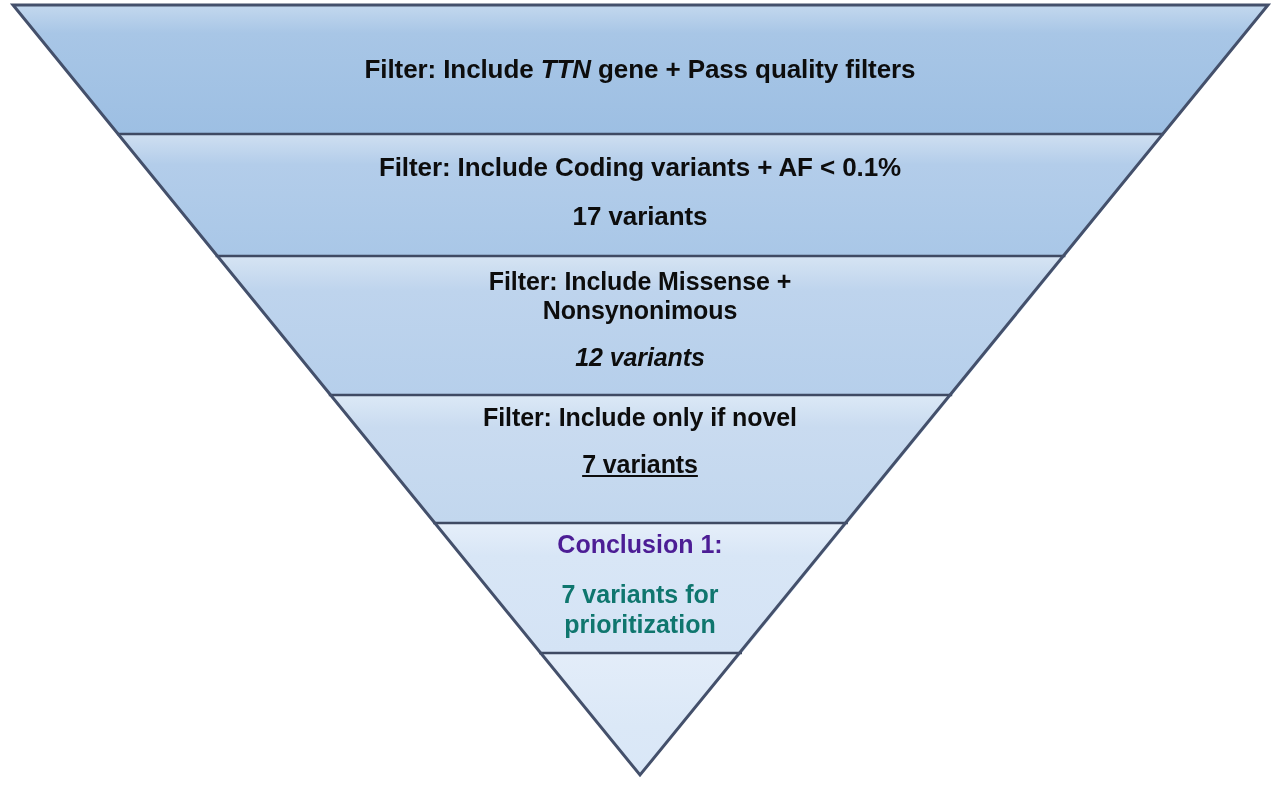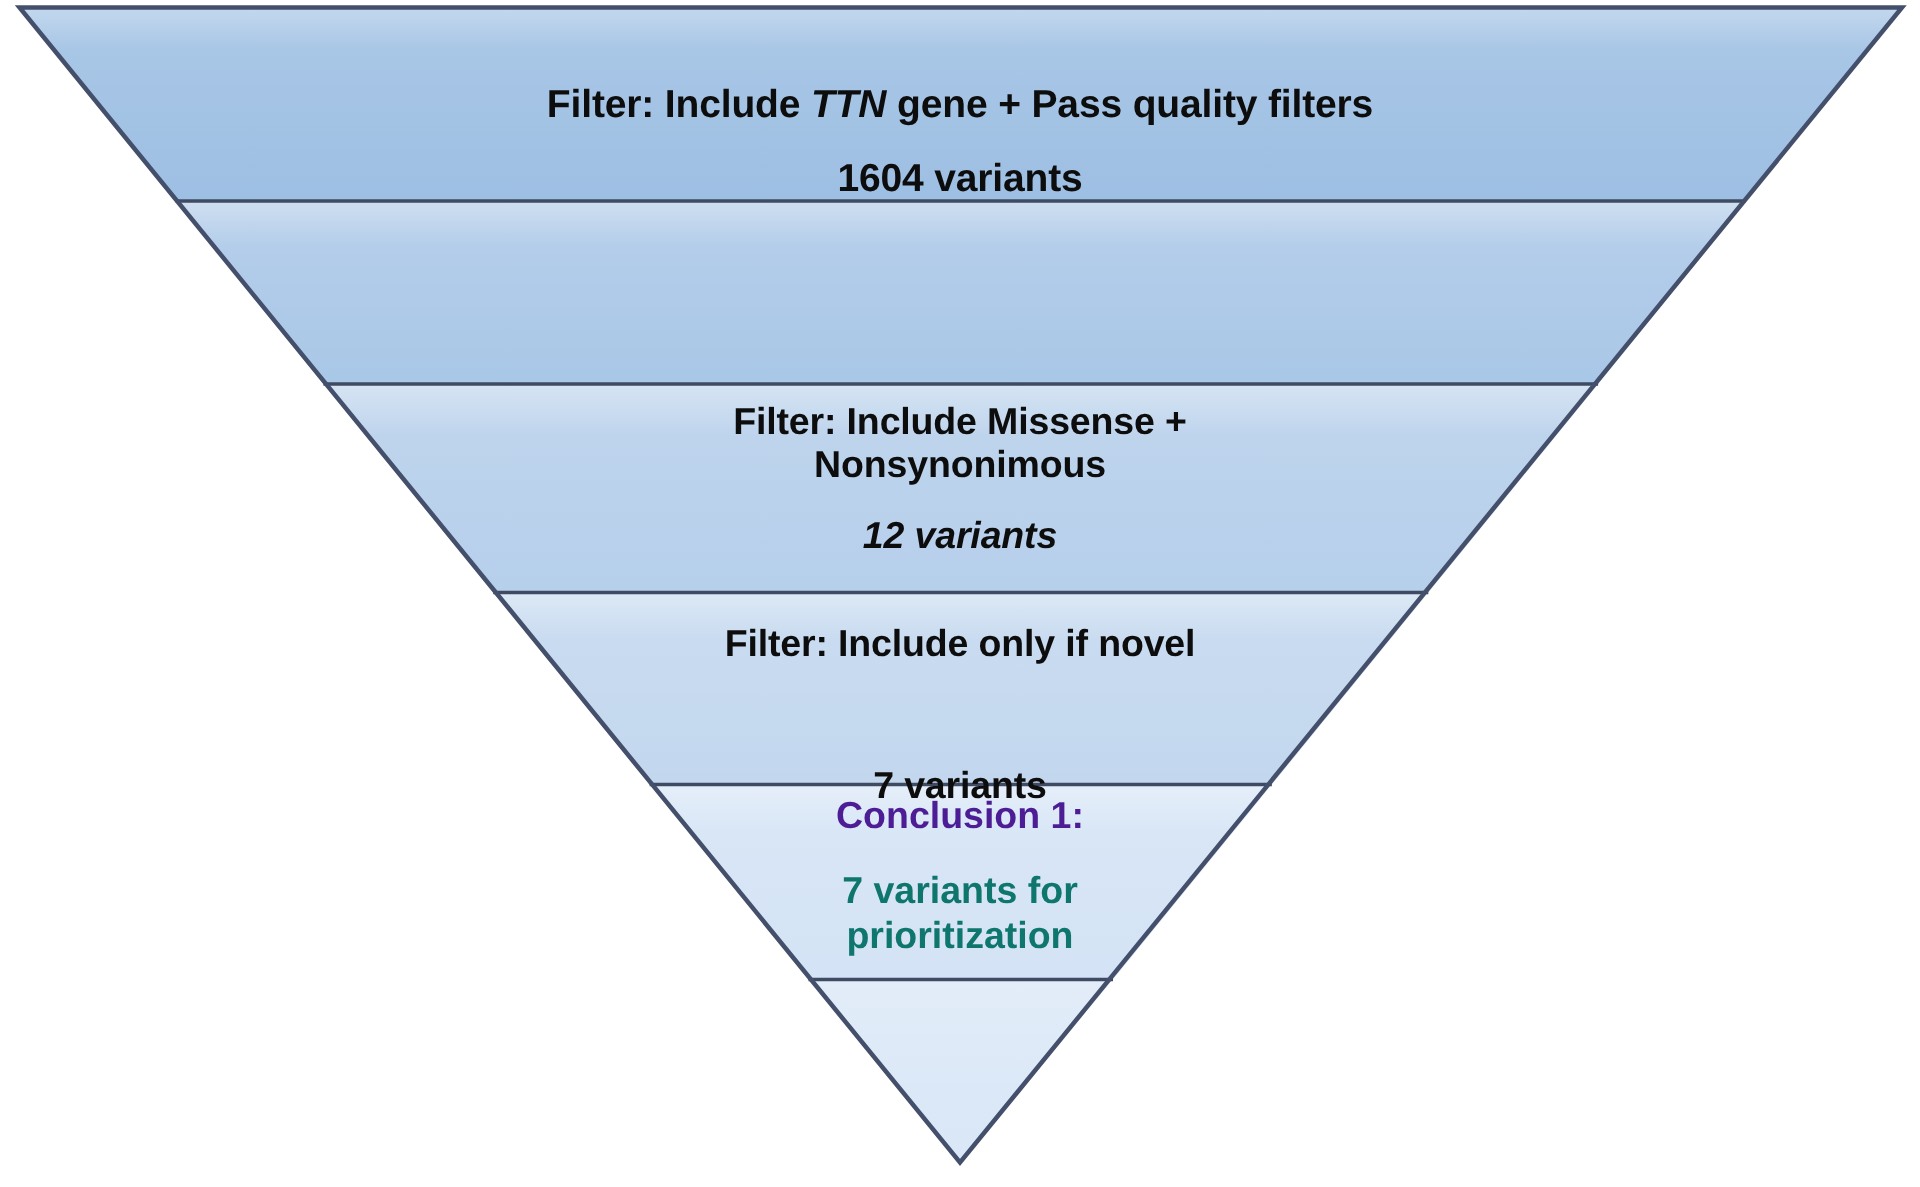--- a/index.html
+++ b/index.html
@@ -82,23 +82,23 @@
   #band-2 { top: 152px; }
   #band-2 .band-title { font-size: 26px; }
   #band-2 .band-count { font-size: 26px; margin-top: 19px; }
 
   
   #band-3 { top: 267px; }
   #band-3 .band-title { font-size: 25px; }
   #band-3 .band-count { font-size: 25px; margin-top: 18px; font-style: italic; }
 
   
-  #band-4 { top: 415px; gap: 48px; }
+  #band-4 { top: 403px; }
   #band-4 .band-title { font-size: 25px; }
-  #band-4 .band-count { font-size: 25px; margin-top: 18px; }
+  #band-4 .band-count { font-size: 25px; margin-top: 18px; text-decoration: underline; }
 
   
   #band-5 { top: 529px; }
   #band-5 .conclusion-heading,
   #band-5 .conclusion-body {
     font-weight: bold;
     line-height: 1.2;
     white-space: pre-line;
   }
   #band-5 .conclusion-heading { font-size: 25px; }
@@ -171,23 +171,26 @@
       <polygon points="13,5 1268,5 640,775" fill="none" stroke="#44506b" stroke-width="3" stroke-linejoin="miter"></polygon>
     </svg>
   </div>
 
   <div id="funnel-text-layer">
 
     <div class="funnel-band" id="band-1">
       <div class="band-title">
         <span>Filter: Include </span><span class="band-gene">TTN</span><span> gene + Pass quality filters</span>
       </div>
-      <div class="band-count">1604 variants</div>
-    </div>
-
+    </div>
+
+    <div class="funnel-band" id="band-2">
+      <div class="band-title">Filter: Include Coding variants + AF &lt; 0.1%</div>
+      <div class="band-count">17 variants</div>
+    </div>
 
     <div class="funnel-band" id="band-3">
       <div class="band-title">Filter: Include Missense +
 Nonsynonimous</div>
       <div class="band-count">12 variants</div>
     </div>
 
     <div class="funnel-band" id="band-4">
       <div class="band-title">Filter: Include only if novel</div>
       <div class="band-count">7 variants</div>

